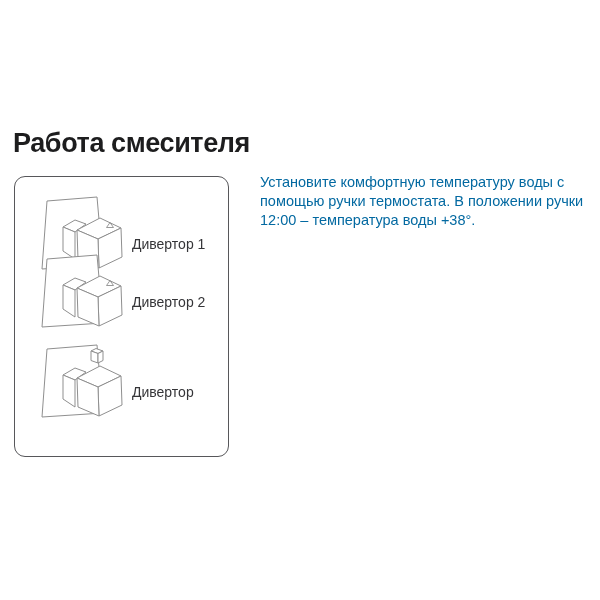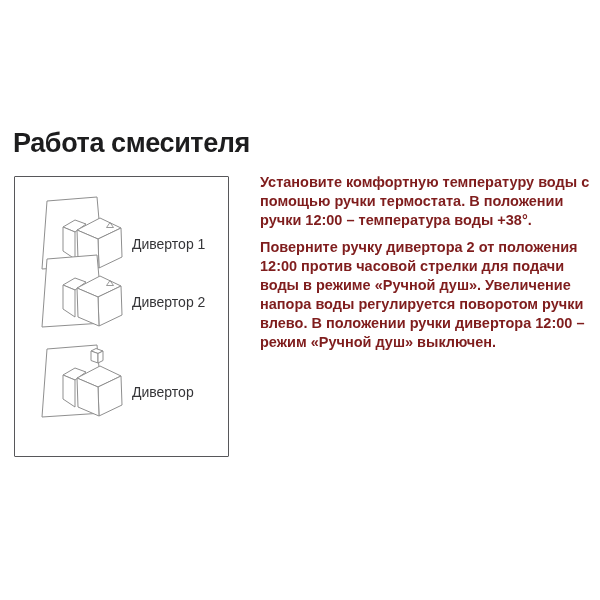--- a/index.html
+++ b/index.html
@@ -21,21 +21,21 @@
     font-weight: bold;
     color: #1d1d1e;
     letter-spacing: -0.4px;
     white-space: nowrap;
   }
   .diagram-box {
     position: absolute;
     left: 14px; top: 176px;
     width: 213px; height: 279px;
     border: 1.6px solid #57575a;
-    border-radius: 1px;
+    border-radius: 11px;
     background: #ffffff;
   }
   .handle-row {
     position: absolute;
     left: 0; width: 100%; height: 82px;
   }
   .row-0 { top: 14px; }
   .row-1 { top: 72px; }
   .row-2 { top: 162px; }
   .handle-svg {
@@ -48,22 +48,21 @@
     font-size: 14px;
     color: #353538;
     white-space: nowrap;
   }
   .instructions {
     position: absolute;
     left: 260px; top: 173px;
     width: 334px;
     font-size: 14.5px;
     line-height: 19px;
-    color: #7f1d1d;
-    font-weight: bold;
+    color: #0369a1;
   }
   .instructions p { margin: 0 0 8px 0; }
 </style>
 </head>
 <body>
 
 <div class="page">
 
   <div class="page-title">Работа смесителя</div>
 
@@ -113,16 +112,15 @@
           <path d="M59,14.5 L64,12 L64,21.5 L59,24 Z"></path>
         </g>
       </svg>
       <span class="handle-label">Дивертор</span>
     </div>
 
   </div>
 
   <div class="instructions">
     <p>Установите комфортную температуру воды с помощью ручки термостата. В положении ручки 12:00 – температура воды +38°.</p>
-    <p>Поверните ручку дивертора 2 от положения 12:00 против часовой стрелки для подачи воды в режиме «Ручной душ». Увеличение напора воды регулируется поворотом ручки влево. В положении ручки дивертора 12:00 – режим «Ручной душ» выключен.</p>
   </div>
 
 </div>
 
 </body></html>

